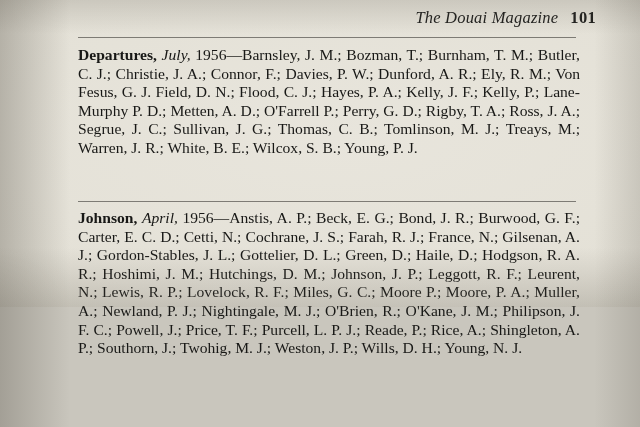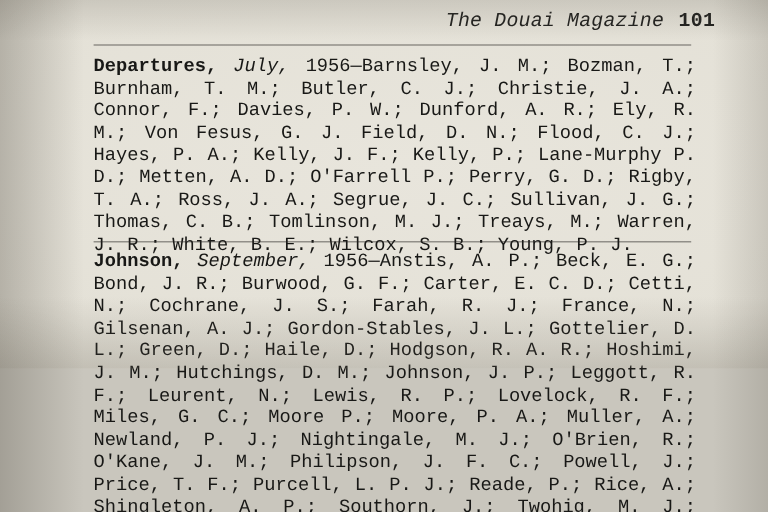--- a/index.html
+++ b/index.html
@@ -14,21 +14,20 @@
     font-family: "Liberation Serif", serif;
   }
 
   #page {
     position: relative;
     width: 640px;
     height: 307px;
     
     background:
       radial-gradient(ellipse 150% 120% at 52% 45%, #e8e5dc 0%, #e4e1d7 45%, #d6d2c6 75%, #bfbbb0 100%);
-    font-family: Liberation Mono, monospace;
   }
 
   
   #gutter-shadow {
     position: absolute;
     left: 0; top: 0;
     width: 70px; height: 427px;
     background: linear-gradient(to right, rgba(90,85,75,0.34), rgba(90,85,75,0.0));
     pointer-events: none;
   }
@@ -132,21 +131,21 @@
     <div class="block" id="block-departures">
       <span class="lead">Departures,</span>
       <span class="month">July,</span>
       <span>1956—</span><span class="body-text">Barnsley, J. M.;  Bozman, T.;  Burnham, T. M.;  Butler, C. J.;  Christie, J. A.;  Connor, F.;  Davies, P. W.;  Dunford, A. R.;  Ely, R. M.;  Von Fesus, G. J.  Field, D. N.;  Flood, C. J.;  Hayes, P. A.;  Kelly, J. F.;  Kelly, P.;  Lane-Murphy P. D.;  Metten, A. D.;  O'Farrell P.;  Perry, G. D.;  Rigby, T. A.;  Ross, J. A.;  Segrue, J. C.;  Sullivan, J. G.;  Thomas, C. B.;  Tomlinson, M. J.;  Treays, M.;  Warren, J. R.;  White, B. E.;  Wilcox, S. B.;  Young, P. J.</span>
     </div>
 
     <div class="rule" id="rule-mid"></div>
 
     <div class="block" id="block-arrivals">
       <span class="lead">Johnson,</span>
-      <span class="month">September,</span>
+      <span class="month">April,</span>
       <span>1956—</span><span class="body-text">Anstis, A. P.;  Beck, E. G.;  Bond, J. R.;  Burwood, G. F.;  Carter, E. C. D.;  Cetti, N.;  Cochrane, J. S.;  Farah, R. J.;  France, N.;  Gilsenan, A. J.;  Gordon-Stables, J. L.;  Gottelier, D. L.;  Green, D.;  Haile, D.;  Hodgson, R. A. R.;  Hoshimi, J. M.;  Hutchings, D. M.;  Johnson, J. P.;  Leggott, R. F.;  Leurent, N.;  Lewis, R. P.;  Lovelock, R. F.;  Miles, G. C.;  Moore P.;  Moore, P. A.;  Muller, A.;  Newland, P. J.;  Nightingale, M. J.;  O'Brien, R.;  O'Kane, J. M.;  Philipson, J. F. C.;  Powell, J.;  Price, T. F.;  Purcell, L. P. J.;  Reade, P.;  Rice, A.;  Shingleton, A. P.;  Southorn, J.;  Twohig, M. J.;  Weston, J. P.;  Wills, D. H.;  Young, N. J.</span>
     </div>
 
   </div>
 
   <div id="gutter-shadow"></div>
   <div id="top-shadow"></div>
   <div id="bottom-shadow"></div>
   <div id="right-shadow"></div>
 </div>

